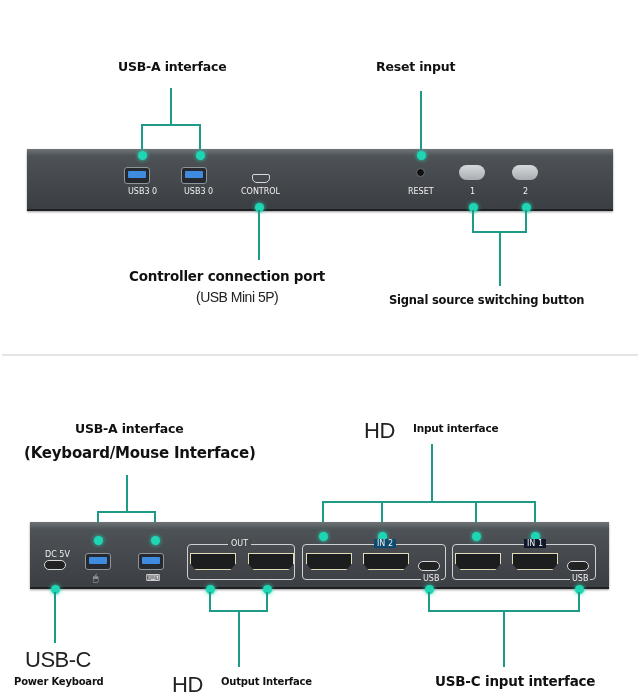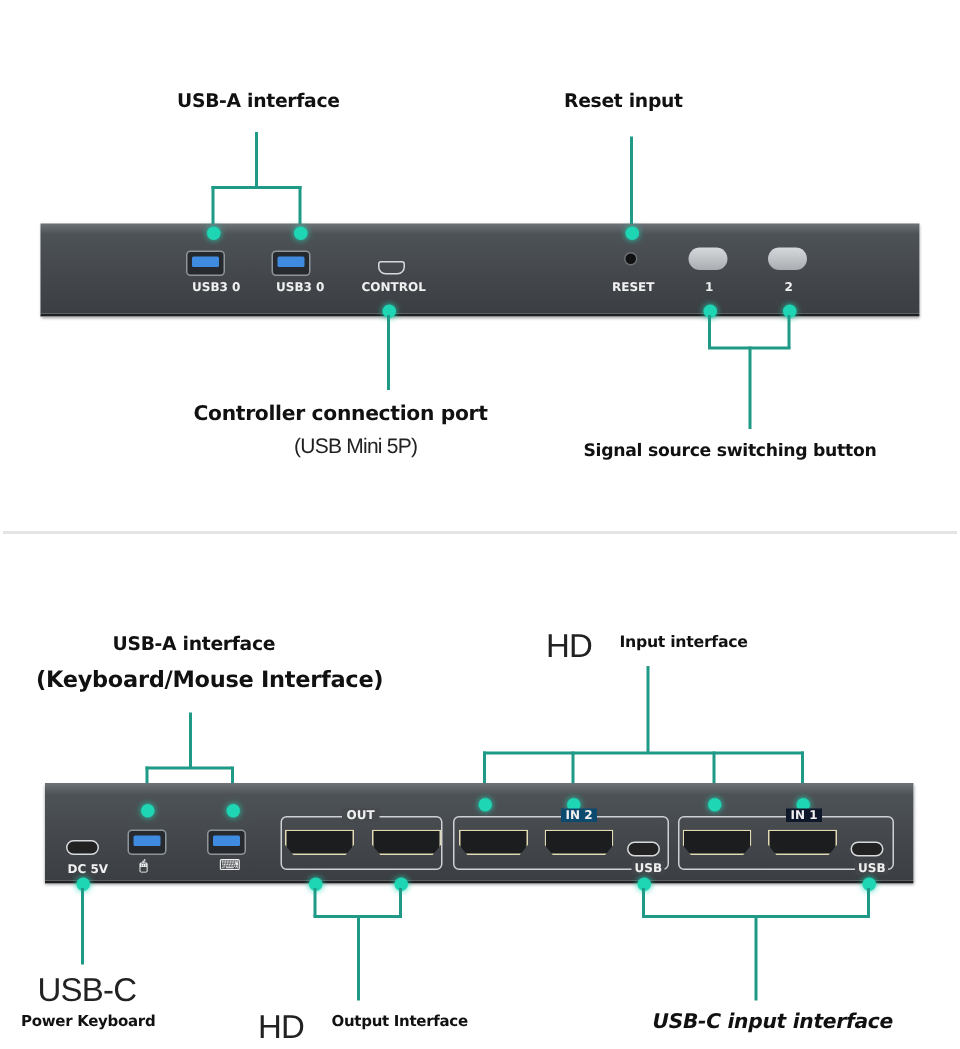--- a/index.html
+++ b/index.html
@@ -9,21 +9,21 @@
   .label-thin { font-family:"Liberation Sans", sans-serif; font-weight:normal; font-size:22px; white-space:nowrap; color:#222; letter-spacing:-0.5px; }
   .label-sm { font-weight:bold; font-size:10.5px; white-space:nowrap; letter-spacing:-0.2px; }
   .device { background:linear-gradient(#6e7378 0%, #4d5256 12%, #43474b 60%, #3b3e42 100%); border-bottom:2px solid #1e2022; box-shadow:0 1px 2px rgba(0,0,0,.4); }
   .port-usba { width:26px; height:17px; background:#262a2e; border:1.5px solid #8e959b; border-radius:3px; box-sizing:border-box; }
   .port-usba::after { content:""; position:absolute; left:3px; top:3px; right:3px; height:7px; background:#3e8be0; border-radius:1px; }
   .port-mini { width:18px; height:9px; border:1.5px solid #d7dadd; border-radius:2px 2px 5px 5px; box-sizing:border-box; }
   .port-c { width:22px; height:10px; border:1.5px solid #d7dadd; border-radius:6px; box-sizing:border-box; background:#222; }
   .port-hdmi { width:46px; height:17px; border:1.5px solid #e2d9b5; box-sizing:border-box; background:#1b1d1f; clip-path:polygon(0 0,100% 0,100% 60%,88% 100%,12% 100%,0 60%); }
   .reset-hole { width:9px; height:9px; border-radius:50%; background:#111; border:1.5px solid #6a6f73; box-sizing:border-box; }
   .sw-btn { width:26px; height:15px; border-radius:8px; background:linear-gradient(#d6d9dc,#a9adb1); }
-  .dev-text { color:#f0f0f0; font-weight:bold; font-size:8px; white-space:nowrap; }
+  .dev-text { color:#f0f0f0; font-weight:normal; font-size:8px; white-space:nowrap; }
   .frame { border:1.5px solid #cfd2d4; border-radius:4px; box-sizing:border-box; }
   .dot { width:9px; height:9px; border-radius:50%; background:#1fd6b4; box-shadow:0 0 4px #1fd6b4; margin-left:-4.5px; margin-top:-4.5px; }
   .ln { background:#1e9a86; }
   .divider { height:2px; background:#e4e4e4; }
 </style>
 </head>
 <body>
 
 <div class="abs label-b" style="left:118px;top:59px;">USB-A interface</div>
 <div class="abs label-b" style="left:376px;top:59px;">Reset input</div>
@@ -110,21 +110,21 @@
 
 <div class="abs port-hdmi" style="left:190px;top:553px;"></div>
 <div class="abs port-hdmi" style="left:248px;top:553px;"></div>
 <div class="abs port-hdmi" style="left:306px;top:553px;"></div>
 <div class="abs port-hdmi" style="left:363px;top:553px;"></div>
 <div class="abs port-c" style="left:418px;top:561px;"></div>
 <div class="abs port-hdmi" style="left:455px;top:553px;"></div>
 <div class="abs port-hdmi" style="left:512px;top:553px;"></div>
 <div class="abs port-c" style="left:567px;top:561px;"></div>
 
-<div class="abs dev-text" style="left:45px;top:575px;">DC 5V</div>
+<div class="abs dev-text" style="left:45px;top:550px;">DC 5V</div>
 <div class="abs dev-text" style="left:93px;top:573px;font-size:9px;">🖱</div>
 <div class="abs dev-text" style="left:146px;top:572px;font-size:10px;">⌨</div>
 <div class="abs dev-text" style="left:421px;top:574px;background:#42464a;padding:0 2px;">USB</div>
 <div class="abs dev-text" style="left:570px;top:574px;background:#42464a;padding:0 2px;">USB</div>
 
 <div class="abs dot" style="left:55px;top:589px;"></div>
 <div class="abs dot" style="left:210px;top:589px;"></div>
 <div class="abs dot" style="left:267px;top:589px;"></div>
 <div class="abs dot" style="left:429px;top:589px;"></div>
 <div class="abs dot" style="left:579px;top:589px;"></div>
@@ -136,13 +136,13 @@
 <div class="abs ln" style="left:238px;top:610px;width:2px;height:57px;"></div>
 <div class="abs ln" style="left:428px;top:592px;width:2px;height:19px;"></div>
 <div class="abs ln" style="left:578px;top:592px;width:2px;height:19px;"></div>
 <div class="abs ln" style="left:428px;top:610px;width:152px;height:2px;"></div>
 <div class="abs ln" style="left:503px;top:610px;width:2px;height:57px;"></div>
 
 <div class="abs label-thin" style="left:25px;top:647px;">USB-C</div>
 <div class="abs label-sm" style="left:14px;top:676px;font-size:10px;">Power Keyboard</div>
 <div class="abs label-thin" style="left:172px;top:672px;">HD</div>
 <div class="abs label-sm" style="left:221px;top:676px;font-size:10px;">Output Interface</div>
-<div class="abs label-b" style="left:435px;top:673px;font-size:13.5px;font-style:italic;">USB-C input interface</div>
+<div class="abs label-b" style="left:435px;top:673px;font-size:13.5px;">USB-C input interface</div>
 
 </body></html>

